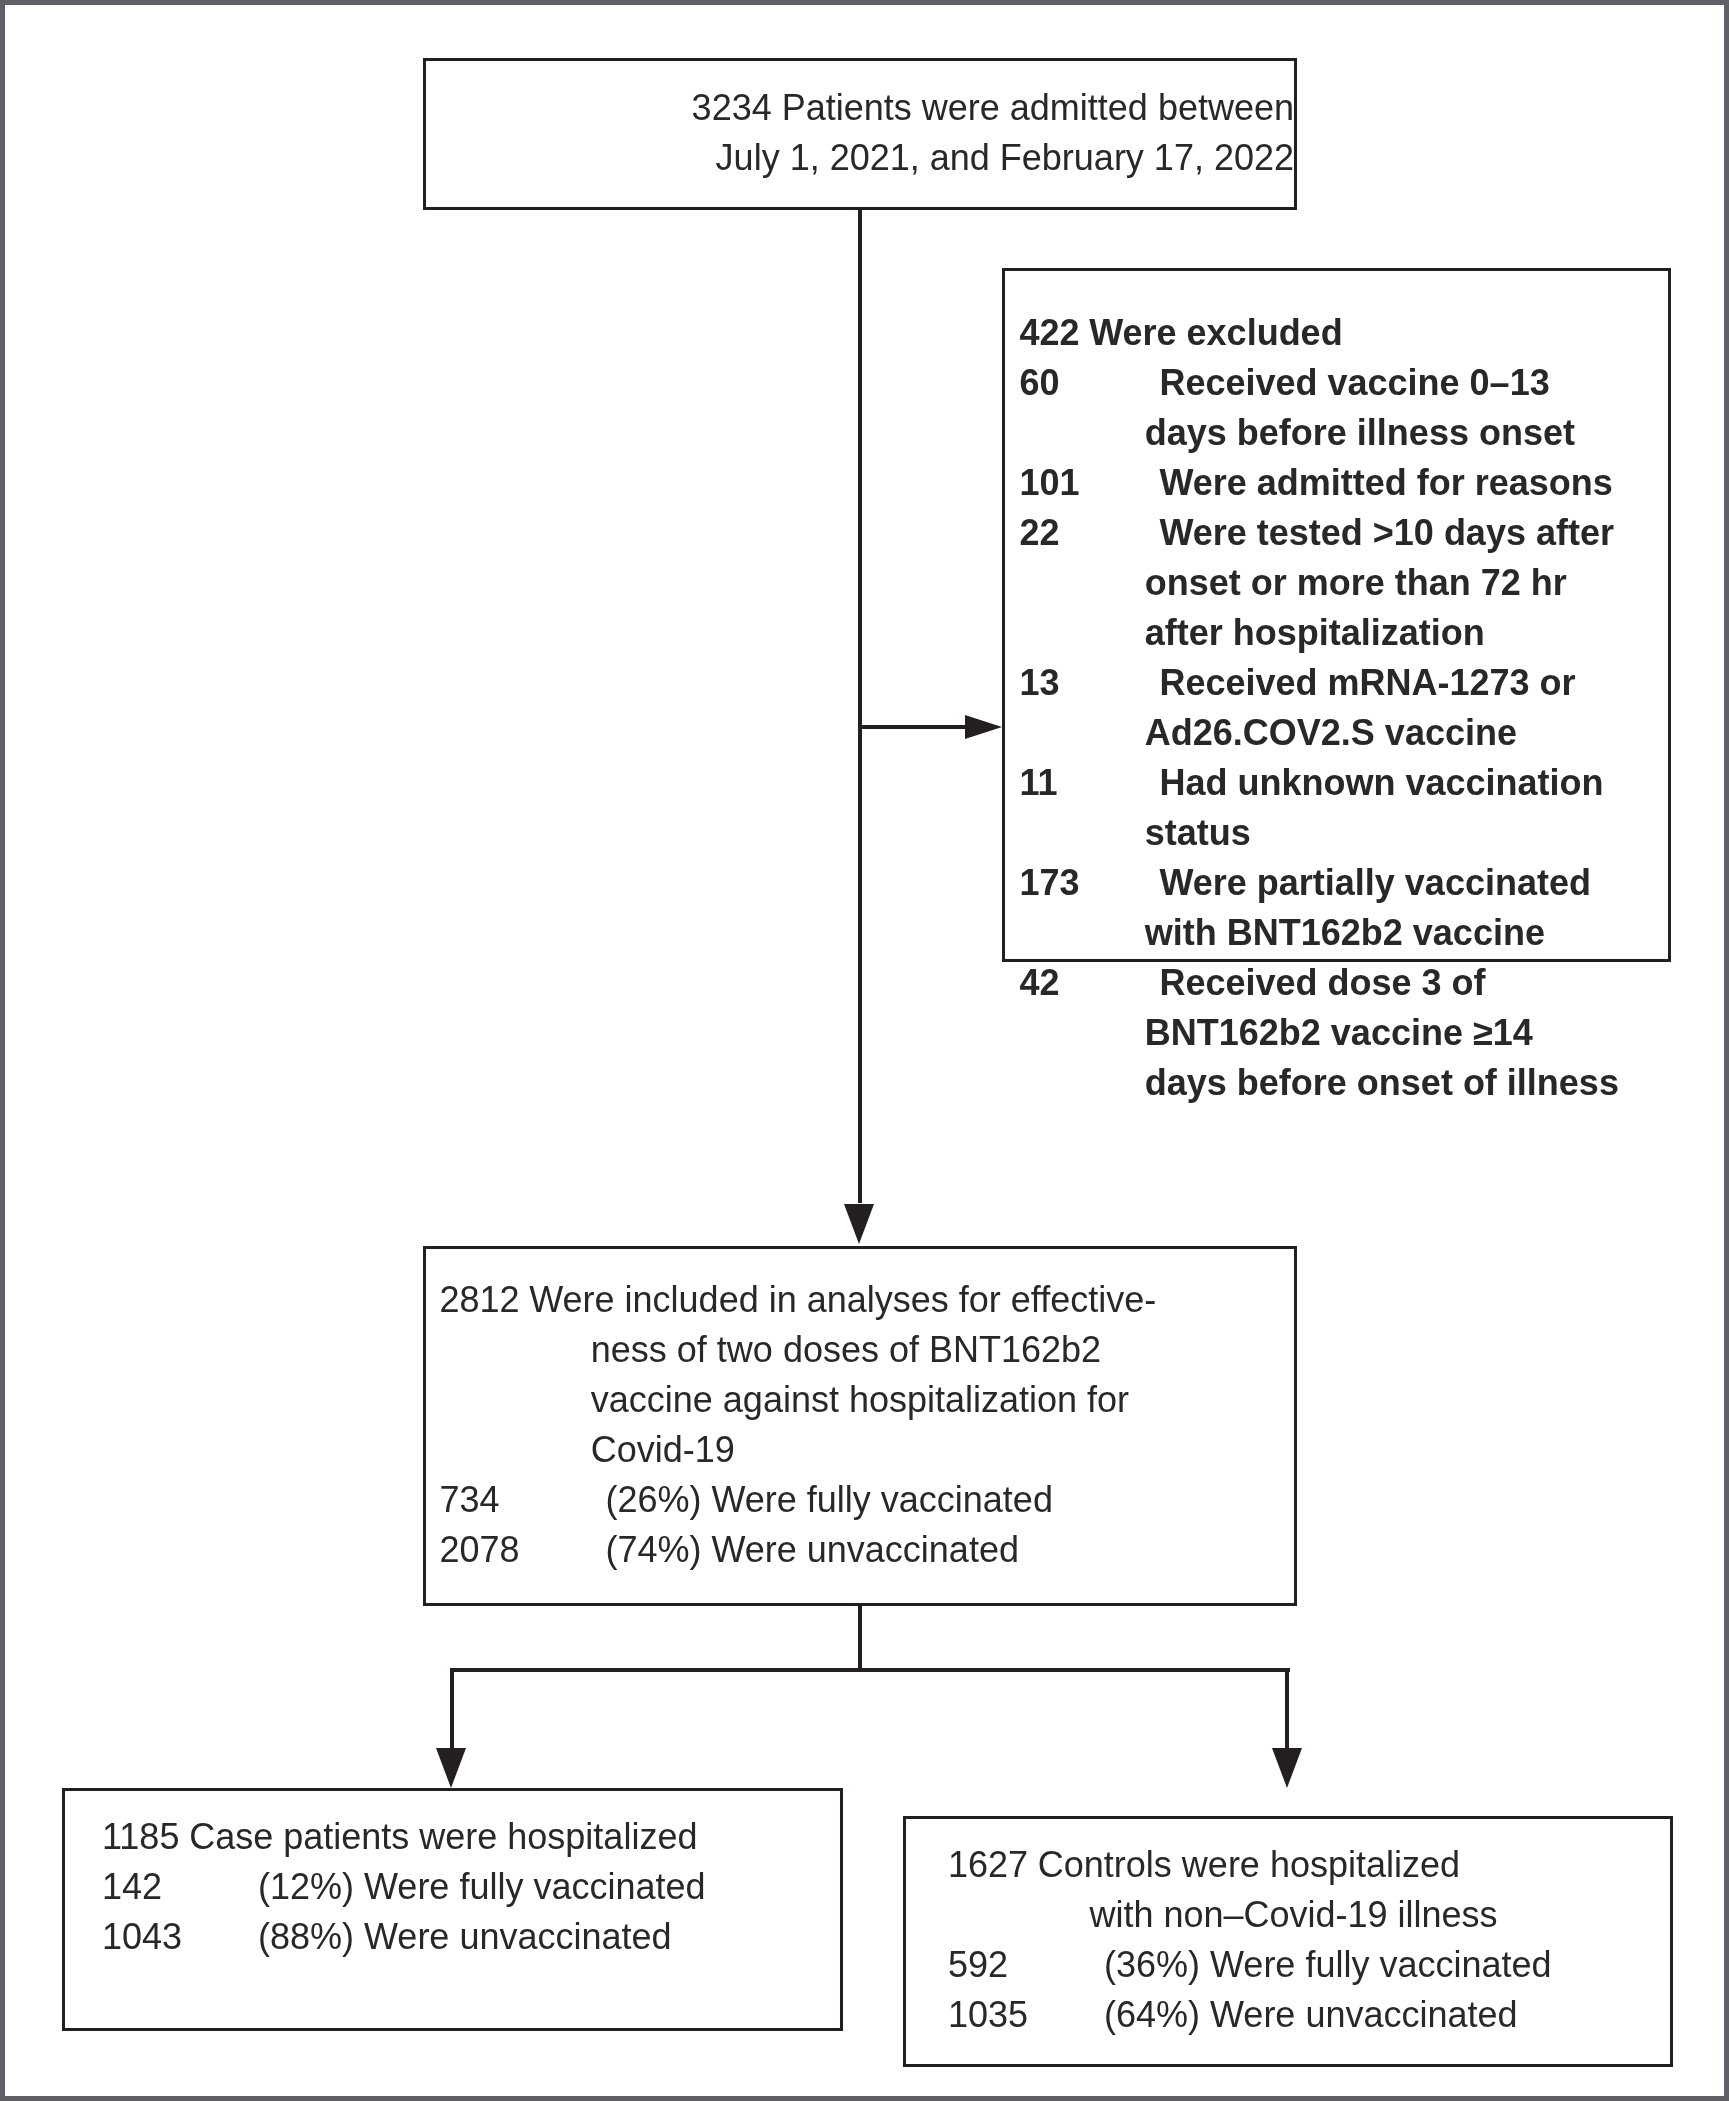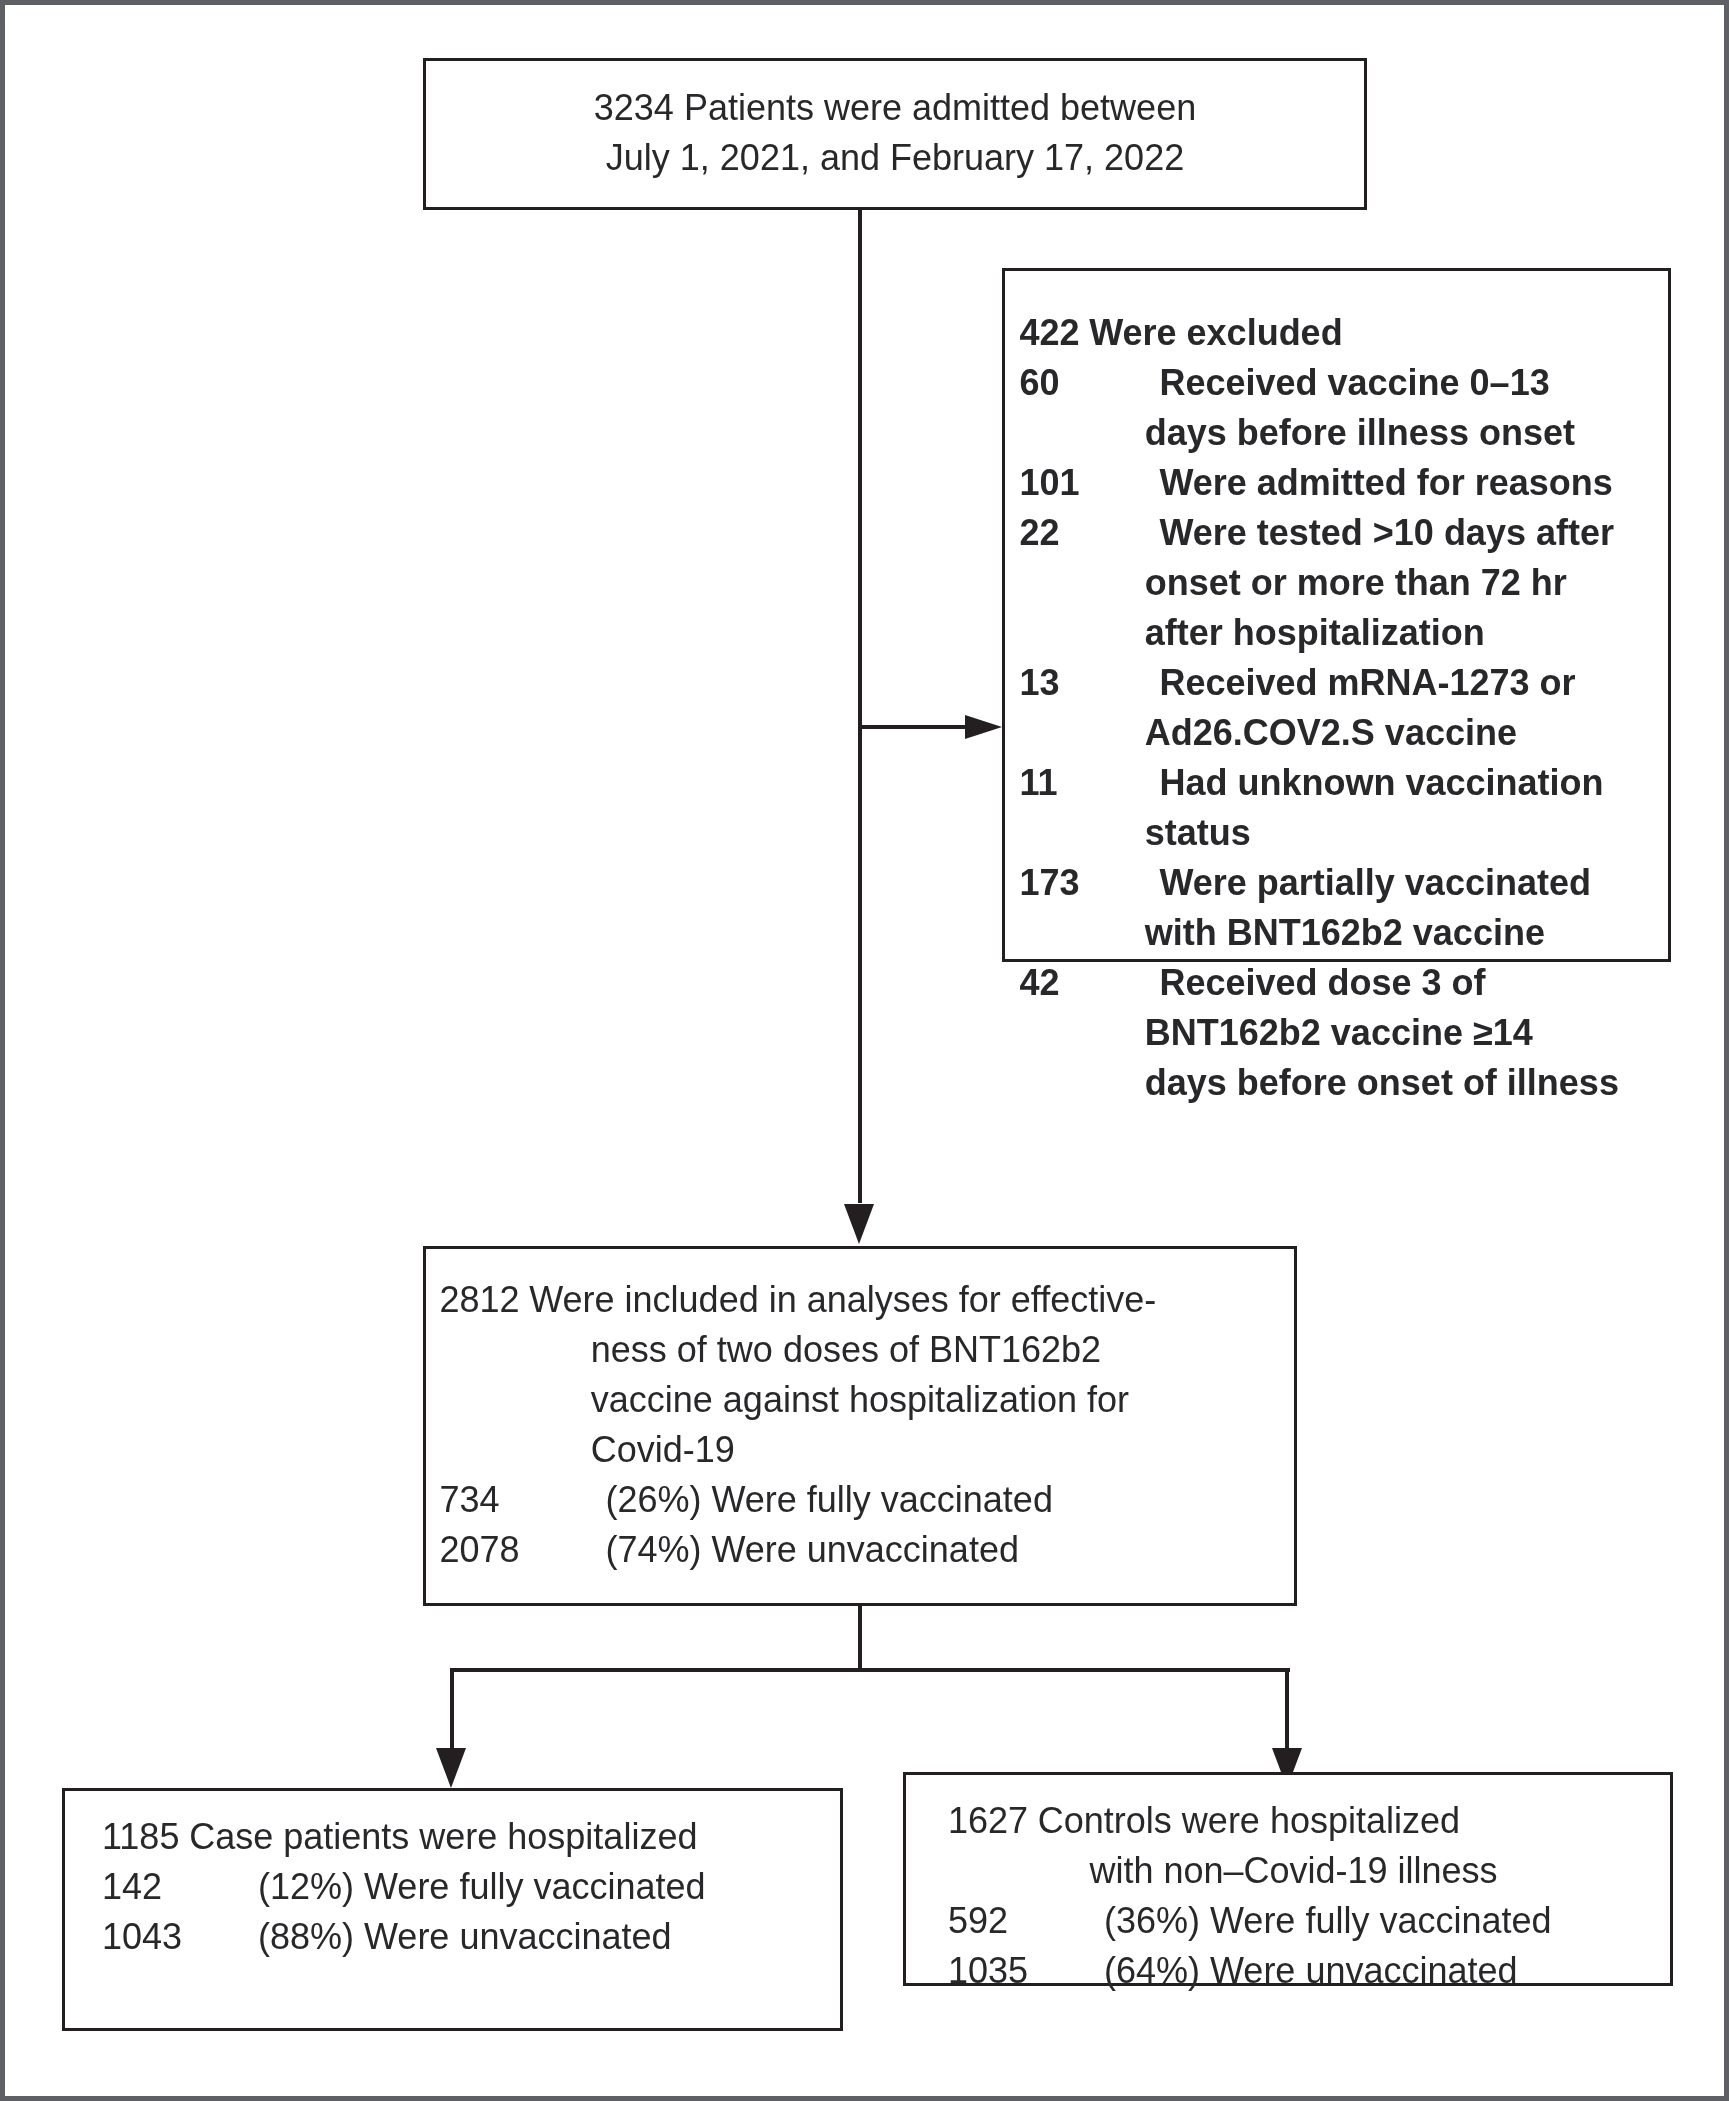--- a/index.html
+++ b/index.html
@@ -17,25 +17,25 @@
   .n0   {margin-right:0.27em;}
   .center {text-align:center;}
   .line {position:absolute; background:#231f20;}
   .arrow-down {position:absolute; width:0; height:0;
     border-left:15.4px solid transparent; border-right:15.4px solid transparent;
     border-top:40px solid #231f20;}
   .arrow-right {position:absolute; width:0; height:0;
     border-top:12.5px solid transparent; border-bottom:12.5px solid transparent;
     border-left:37px solid #231f20;}
 
-  #box-admitted {left:423px; top:58px;  width:944px; height:152px; padding-top:22px;}
+  #box-admitted {left:423px; top:58px;  width:874px; height:152px; padding-top:22px;text-align:right;}
   #box-excluded {left:1002px; top:268px; width:669px; height:694px; padding:37px 9.6px 0 14.4px;font-weight:bold; --w:110px;}
   #box-included {left:423px; top:1246px; width:874px; height:360px; padding:26px 7.7px 0 13.4px; --w:136px;}
   #box-case     {left:62px;  top:1788px; width:781px; height:243px; padding:21px 7.7px 0 37px; --w:126px;}
-  #box-control  {left:903px; top:1772px; width:770px; height:214px; padding:21px 7.7px 0 42px; --w:126px;}
+  #box-control  {left:903px; top:1816px; width:770px; height:251px; padding:21px 7.7px 0 42px; --w:126px;}
 </style>
 </head>
 <body>
 
 <div class="box center" id="box-admitted">
   <div class="row">3234 Patients were admitted between</div>
   <div class="row">July 1, 2021, and February 17, 2022</div>
 </div>
 
 <div class="line" style="left:858px; top:209px; width:3.8px; height:994px;"></div>

